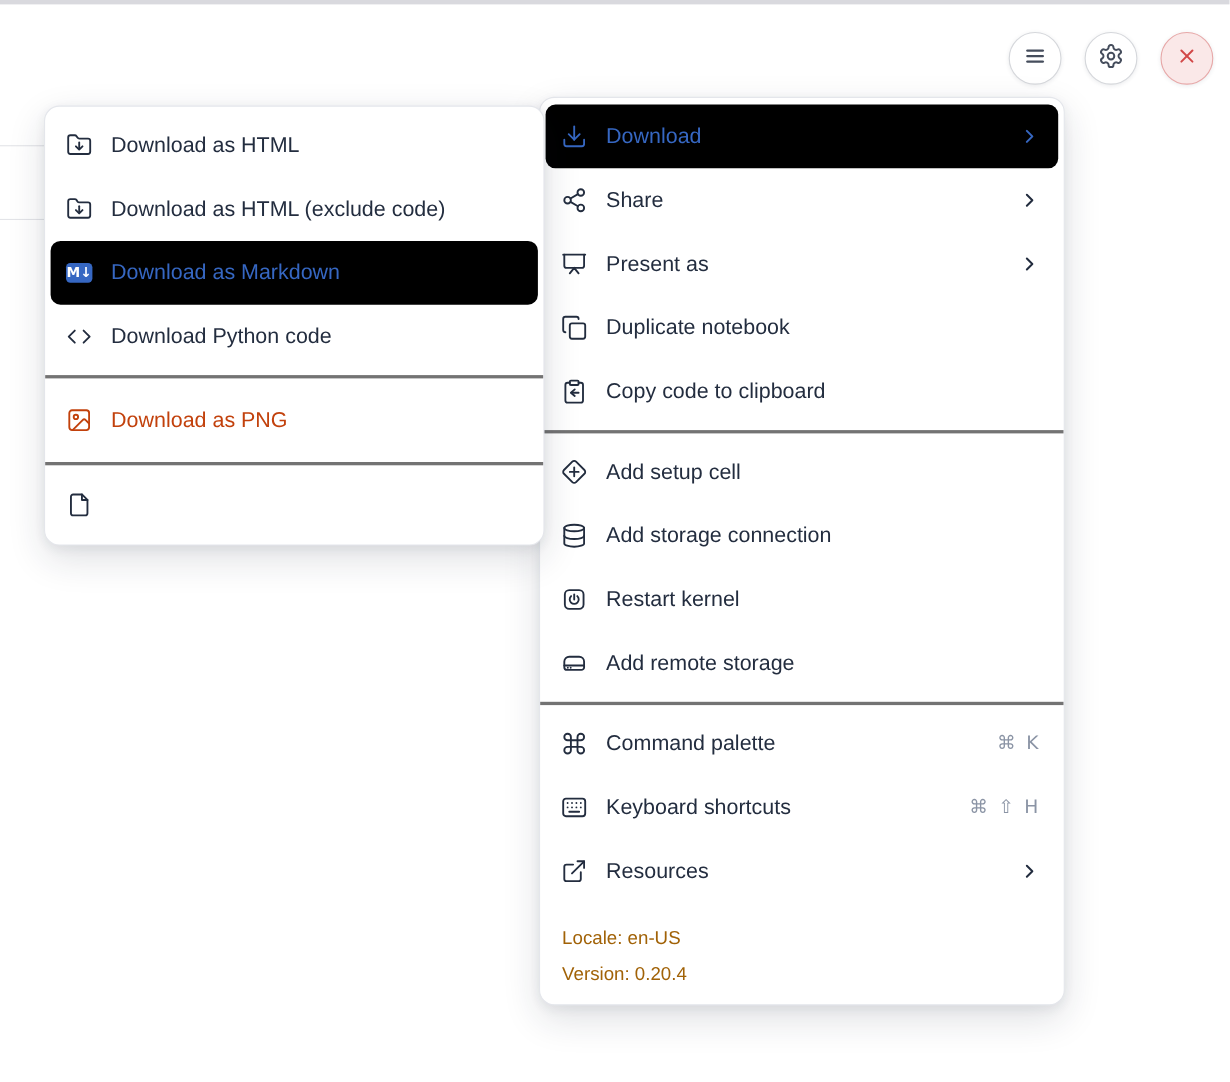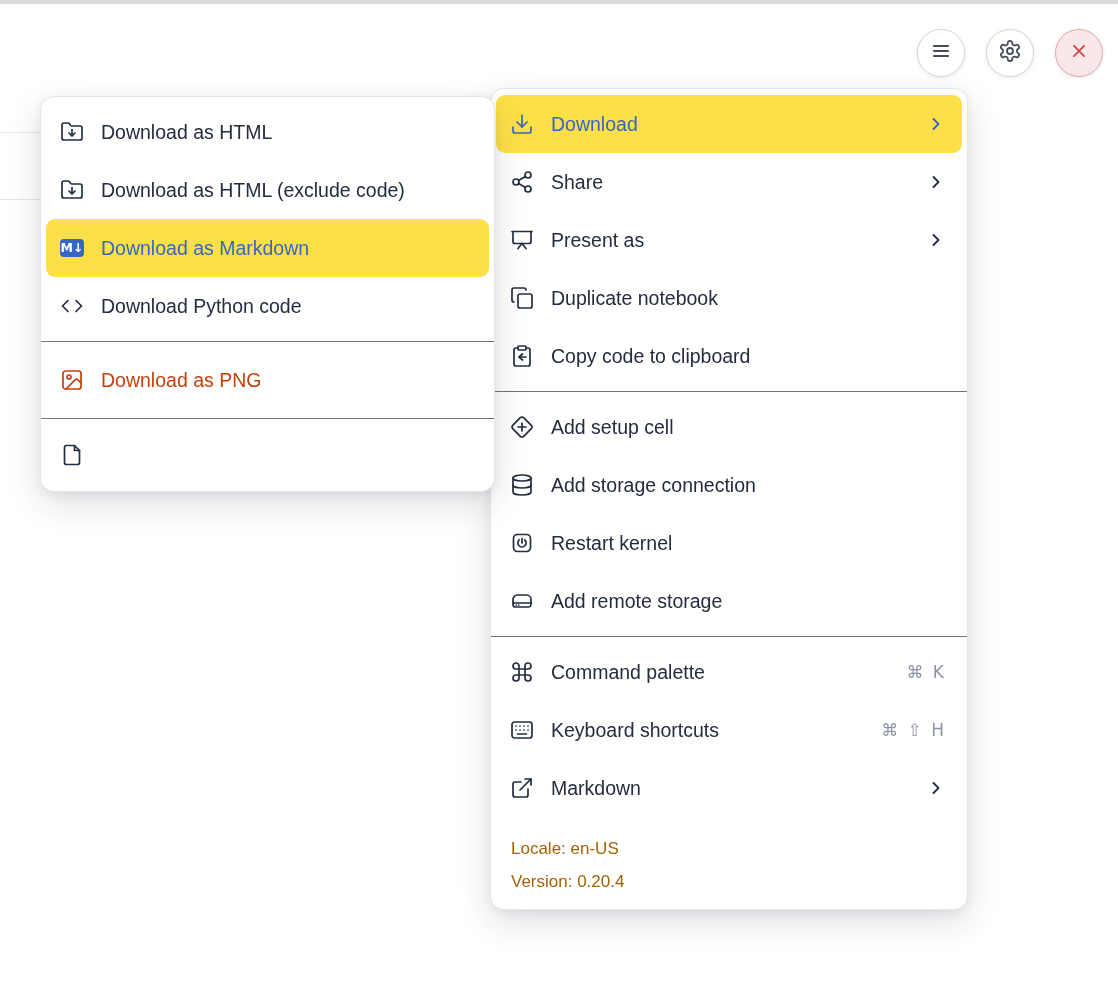--- a/index.html
+++ b/index.html
@@ -17,35 +17,35 @@
     border:1.5px solid #d5d7db; box-shadow:0 1px 4px rgba(40,50,70,.10);
     display:flex; align-items:center; justify-content:center; color:#454d5c; cursor:pointer; }
   .circle-btn.danger { background:#fae8e8; border-color:#e7a8a8; color:#d24848; }
 
   
   .menu { position:absolute; background:#fff; border:1px solid #e4e6eb; border-radius:14px;
     box-shadow:0 12px 34px rgba(28,38,60,.14), 0 3px 10px rgba(28,38,60,.07); overflow:hidden; }
   #main-menu { left:490px; top:88px; width:478px; z-index:5; }
   #download-submenu { left:40px; top:96px; width:455px; z-index:10; }
 
-  .menu-section { padding:6px 5px; border-bottom:1px solid #737373; }
+  .menu-section { padding:6px 5px; border-bottom:3px solid #737373; }
   .menu-section:last-of-type { border-bottom:none; }
   #download-submenu .menu-section.pad-md { padding:9px 5px; }
   #download-submenu .menu-section.pad-sm { padding:7px 5px; }
 
   .menu-item { display:flex; align-items:center; height:58px; padding:0 16px 0 14px;
     border-radius:9px; font-size:19.5px; color:#232d3f; cursor:pointer; }
   .menu-item .mi-icon { width:24px; height:24px; flex:0 0 24px; margin-right:17px;
     display:flex; align-items:center; justify-content:center; }
   .menu-item .mi-icon svg { display:block; }
   .menu-item .mi-label { flex:1 1 auto; white-space:nowrap; overflow:hidden; }
   .menu-item .mi-chevron { flex:0 0 auto; display:flex; color:#232d3f; }
   .menu-item .mi-shortcut { flex:0 0 auto; color:#8b94a5; font-size:17px;
     font-family:"DejaVu Sans",sans-serif; letter-spacing:2px; white-space:nowrap; }
-  .menu-item.highlighted { background:#fde047; color:#3667c2; }
+  .menu-item.highlighted { background:#000000; color:#3667c2; }
   .menu-item.highlighted .mi-chevron { color:#3667c2; }
   .menu-item.disabled { color:#c2410c; cursor:default; }
 
   .md-badge { width:26px; height:18px; border-radius:4px; background:currentColor;
     display:flex; align-items:center; justify-content:center; }
   .md-badge span { color:#fff; font-size:12.5px; font-weight:bold; line-height:1;
     font-family:"DejaVu Sans",sans-serif; letter-spacing:0; }
 
   .menu-footer { padding:9px 20px 11px; font-size:17px; line-height:33px; color:#a16207; }
 </style>
@@ -228,21 +228,21 @@
             <span class="mi-shortcut">⌘ ⇧ H</span>
           </div>
           <div class="menu-item">
             <span class="mi-icon">
               <svg width="24" height="24" viewBox="0 0 24 24" fill="none" stroke="currentColor" stroke-width="1.7" stroke-linecap="round" stroke-linejoin="round">
                 <path d="M15 3h6v6"></path>
                 <path d="M10 14 21 3"></path>
                 <path d="M18 13v6a2 2 0 0 1-2 2H5a2 2 0 0 1-2-2V8a2 2 0 0 1 2-2h6"></path>
               </svg>
             </span>
-            <span class="mi-label">Markdown</span>
+            <span class="mi-label">Resources</span>
             <span class="mi-chevron">
               <svg width="20" height="20" viewBox="0 0 24 24" fill="none" stroke="currentColor" stroke-width="2.2" stroke-linecap="round" stroke-linejoin="round">
                 <path d="m9 18 6-6-6-6"></path>
               </svg>
             </span>
           </div>
         </div>
       </div>
     <div class="menu-footer">
       <div>Locale: en-US</div>

